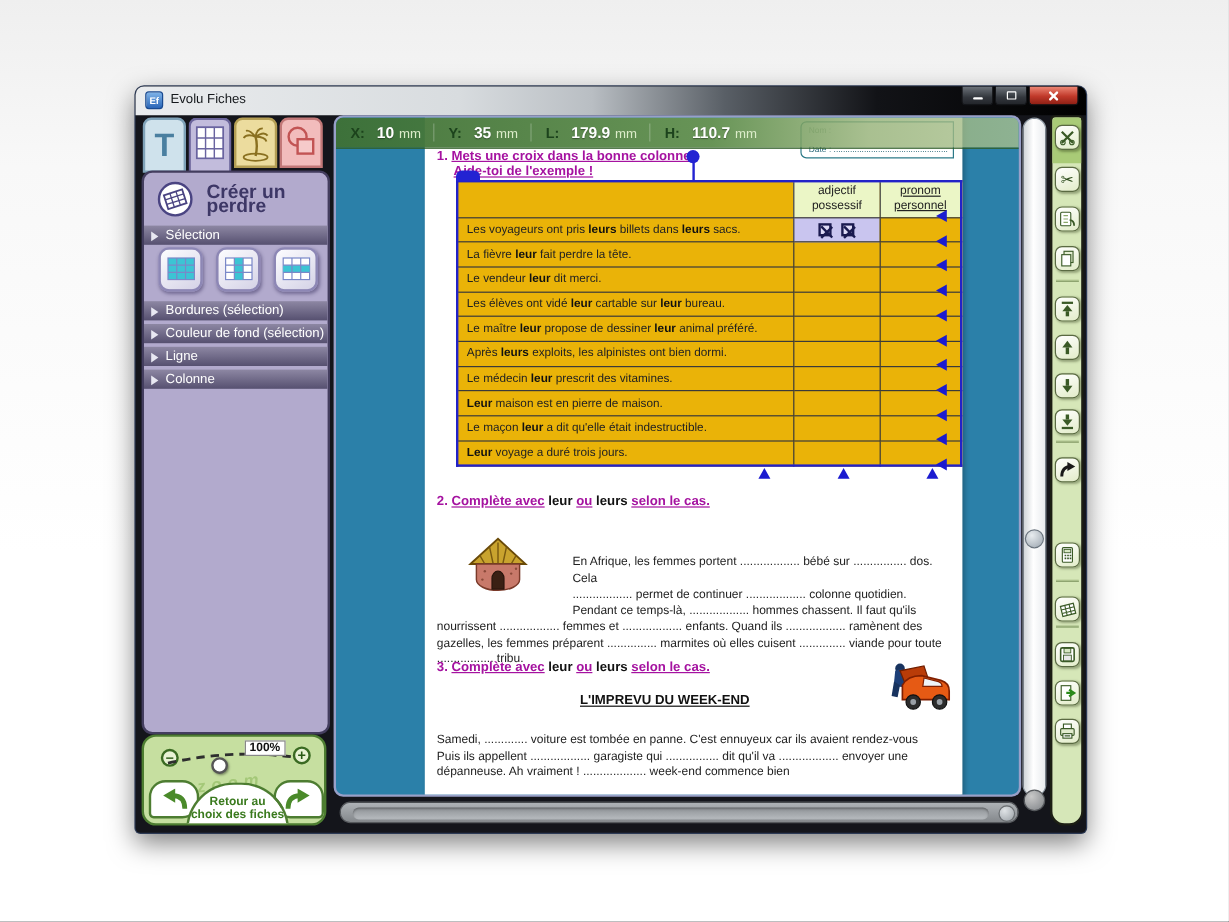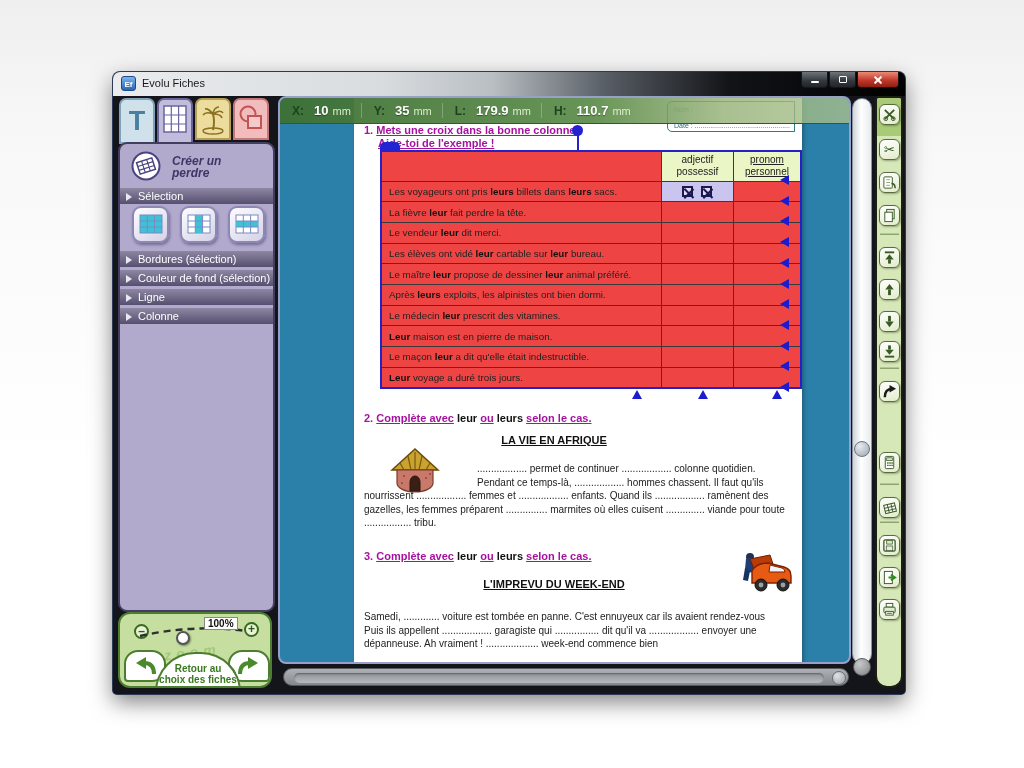--- a/index.html
+++ b/index.html
@@ -36,21 +36,21 @@
   .tab-image { left:82px; top:26px; width:36px; height:42px; background:#ecdc9e; border:2px solid #b49e54; }
   .tab-shape { left:120px;top:26px; width:36px; height:42px; background:#f2bcbc; border:2px solid #c27878; }
   .tab-t span { display:block; text-align:center; font-size:27px; font-weight:bold; color:#4a7fa0; line-height:42px; }
   .tab svg { display:block; margin:5px auto 0; }
 
   
   .left-panel { position:absolute; left:5px; top:70px; width:157px; height:470px;
                 background:#b2aacd; border:2px solid #433d5e; border-radius:9px; overflow:hidden; }
   .create-row { position:absolute; left:0; top:4px; width:100%; height:38px; }
   .create-row svg { position:absolute; left:10px; top:2px; }
-  .create-label { position:absolute; left:52px; top:7px; font-size:12px; font-weight:bold; color:#3d3766; width:80px; line-height:12px;font-style:italic; }
+  .create-label { position:absolute; left:52px; top:7px; font-size:16px; font-weight:bold; color:#3d3766; width:80px; line-height:12px; }
   .sec-head { position:absolute; left:0; width:100%; height:16px;
               background:linear-gradient(180deg,#8d87a3,#565070); color:#fff; font-size:11px;
               line-height:16px; padding-left:18px; }
   .sec-head::before { content:""; position:absolute; left:6px; top:5px; width:0; height:0;
                       border-left:6px solid #e8e8f2; border-top:4px solid transparent; border-bottom:4px solid transparent; }
   .selbtns { position:absolute; left:0; top:60px; width:100%; height:44px; }
   .selbtn { position:absolute; top:2px; width:37px; height:37px; border-radius:9px;
             background:linear-gradient(145deg,#fdfdff,#d4d2e6); border:2px solid #8d87b5;
             box-shadow:1px 2px 3px rgba(40,30,80,.45); }
   .selbtn svg { display:block; margin:6px auto 0; }
@@ -91,21 +91,21 @@
             background:#fff; border:1px solid #2d7a88; border-radius:5px 0 0 5px; }
   .nom-line { position:absolute; left:6px; top:4px; font-size:7px; color:#8aa69a; }
   .date-line { position:absolute; left:6px; top:20px; font-size:7px; color:#2d6a7a; white-space:nowrap; overflow:hidden; width:118px; }
 
   .ex-head { position:absolute; left:10px; font-size:11px; line-height:13px; white-space:nowrap; }
   .seg-p  { color:#a512a0; font-weight:bold; text-decoration:none; }
   .seg-pu { color:#a512a0; font-weight:bold; text-decoration:underline; }
   .seg-b  { color:#111; font-weight:bold; }
 
   .ex-table { position:absolute; left:26px; top:52px; border-collapse:collapse;
-              border:2px solid #2222c8; background:#ef4444; }
+              border:2px solid #2222c8; background:#eab308; }
   .ex-table td { border:1px solid #3a3a3a; font-size:9.8px; color:#222; }
   .ex-table td.sent { width:294px; padding:2px 4px 2px 7px; }
   .ex-table td.hcell { background:#ebf6c6; text-align:center; font-size:10px; line-height:12px; height:30px; }
   .ex-table td.c1 { width:74px; } .ex-table td.c2 { width:69px;text-decoration:underline; }
   .ex-table tr.datarow td { height:20.7px; }
   .ex-table td.checked { background:#c9c5ef; text-align:center; }
   .ckbox { display:inline-block; width:11px; height:11px; border:2px solid #1a1a50; margin:0 4px;
            position:relative; vertical-align:middle; background:#dedbf6; }
   .ckbox::before,.ckbox::after { content:""; position:absolute; left:4px; top:-1px; width:1.5px; height:13px; background:#1a1a50; }
   .ckbox::before { transform:rotate(45deg);} .ckbox::after { transform:rotate(-45deg);}
@@ -383,34 +383,34 @@
             <div class="tri-l" style="left: 426px; top: 263.3px;"></div>
             <div class="tri-l" style="left: 426px; top: 284px;"></div>
           </div>
         <div id="bottom-tris">
             <div class="tri-u" style="left: 278px; top: 292px;"></div>
             <div class="tri-u" style="left: 344px; top: 292px;"></div>
             <div class="tri-u" style="left: 418px; top: 292px;"></div>
           </div>
 
         <div class="ex-head" style="top:314px"><span class="seg-p">2. </span><span class="seg-pu">Complète avec</span><span class="seg-p"> </span><span class="seg-b">leur</span><span class="seg-p"> </span><span class="seg-pu">ou</span><span class="seg-p"> </span><span class="seg-b">leurs</span><span class="seg-p"> </span><span class="seg-pu">selon le cas.</span></div>
-        <div class="doc-title" style="top:336px">LA VIE EN AFRIQUE</div>
 
         <svg class="hut" width="50" height="46" viewBox="0 0 50 46">
           <path d="M2 23 L25 2 L48 23 Z" fill="#c9a32e" stroke="#6a4a08" stroke-width="1.5"></path>
           <path d="M10 16 L14 23 M18 9 L21 23 M25 5 L25 23 M32 9 L29 23 M40 16 L36 23" stroke="#7a5a10" stroke-width="1.2"></path>
           <path d="M7 23 h36 v13 a18 9 0 0 1 -36 0 Z" fill="#c8796a" stroke="#7a3a2a" stroke-width="1.2"></path>
           <circle cx="14" cy="29" r="1" fill="#8a4a3a"></circle>
             <circle cx="36" cy="31" r="1" fill="#8a4a3a"></circle>
           <circle cx="12" cy="36" r="1" fill="#8a4a3a"></circle>
             <circle cx="40" cy="27" r="1" fill="#8a4a3a"></circle>
           <path d="M20 44 v-9 a5 6 0 0 1 10 0 v9 Z" fill="#3a2014" stroke="#2a150c"></path>
         </svg>
 
         <div class="para" style="top:364px">
+            <div class="indent">En Afrique, les femmes portent .................. bébé sur ................ dos. Cela</div>
             <div class="indent">.................. permet de  continuer .................. colonne quotidien.</div>
             <div class="indent">Pendant ce temps-là, .................. hommes chassent. Il faut qu'ils</div>
             <div>nourrissent .................. femmes et .................. enfants. Quand ils .................. ramènent des</div>
             <div>gazelles, les femmes préparent ............... marmites où elles cuisent .............. viande pour toute</div>
             <div>................. tribu.</div>
           </div>
 
         <div class="ex-head" style="top:452px"><span class="seg-p">3. </span><span class="seg-pu">Complète avec</span><span class="seg-p"> </span><span class="seg-b">leur</span><span class="seg-p"> </span><span class="seg-pu">ou</span><span class="seg-p"> </span><span class="seg-b">leurs</span><span class="seg-p"> </span><span class="seg-pu">selon le cas.</span></div>
 
         <svg class="car" width="56" height="48" viewBox="0 0 56 48">

